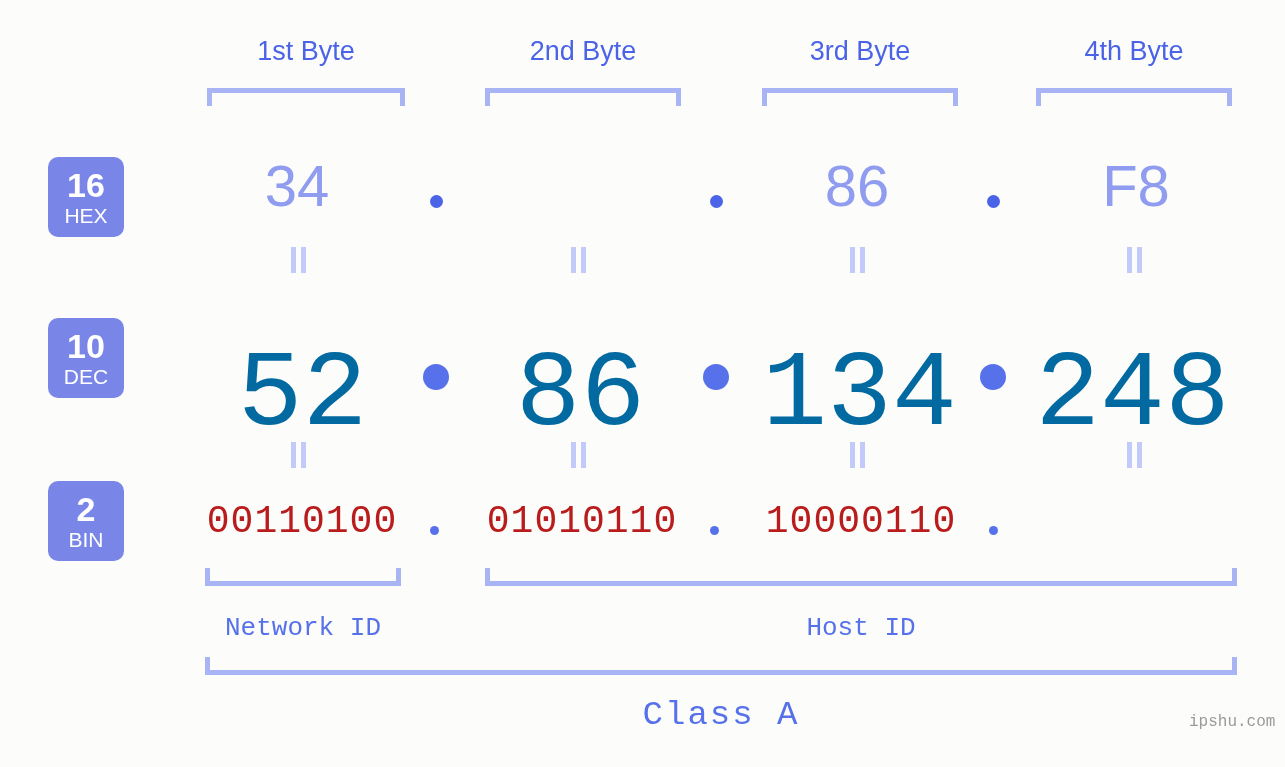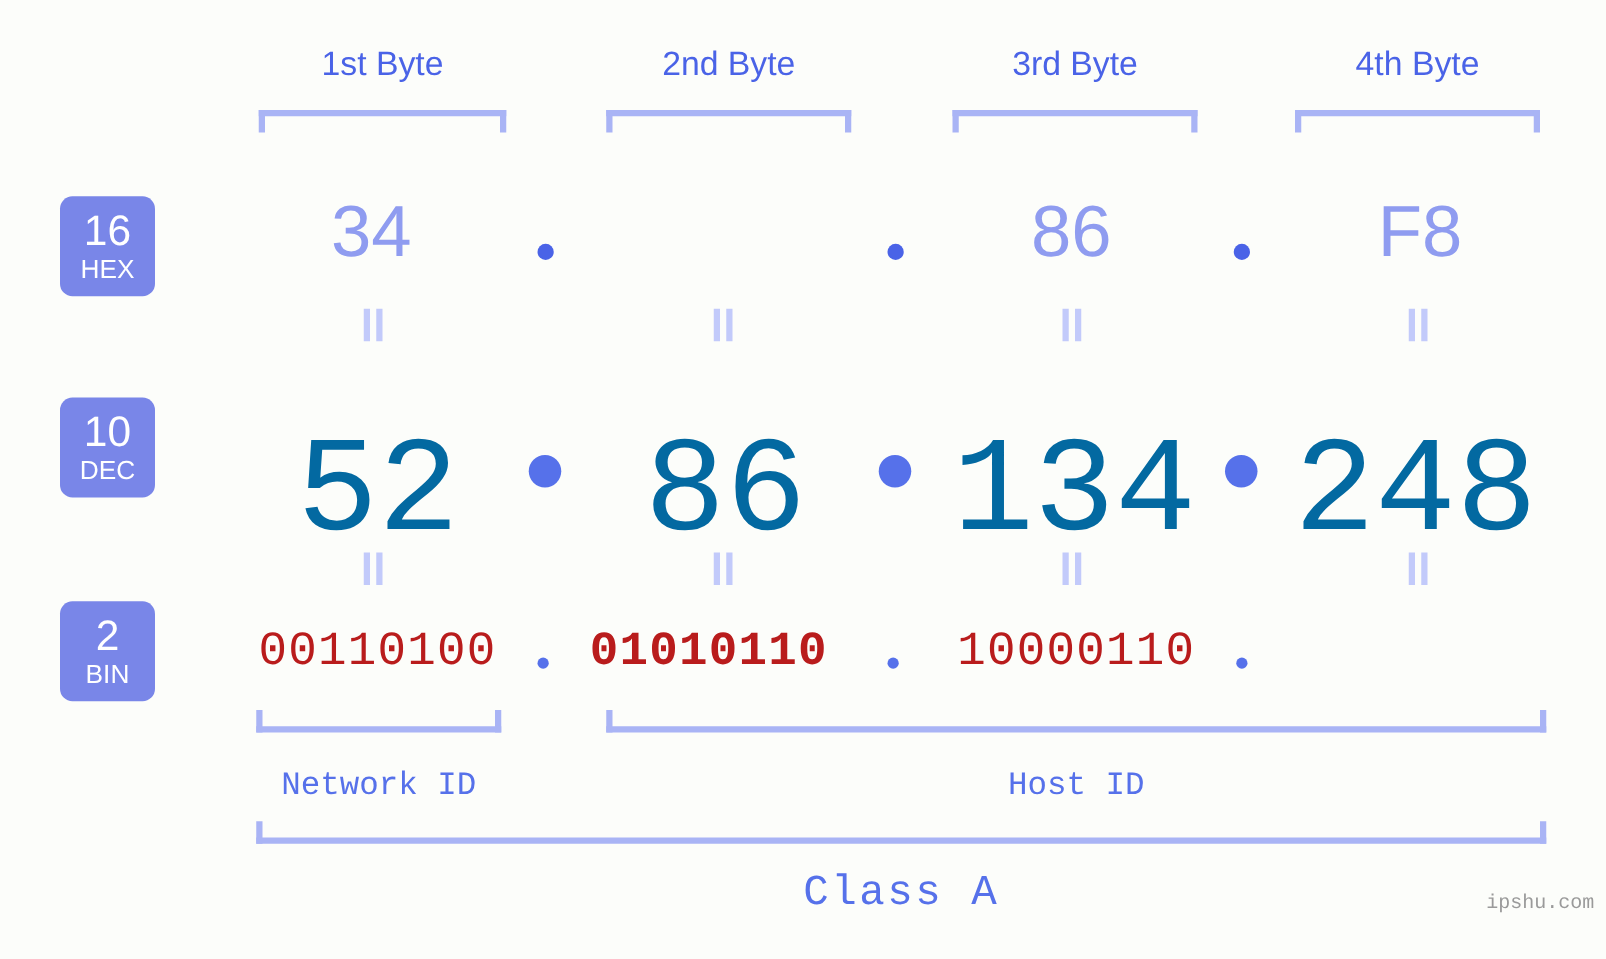--- a/index.html
+++ b/index.html
@@ -56,21 +56,21 @@
     border-radius: 10px;
     color: #ffffff;
     display: flex;
     flex-direction: column;
     align-items: center;
     justify-content: center;
     line-height: 1;
   }
   .badge-num {
     font-size: 34px;
-    font-weight: normal;
+    font-weight: bold;
     letter-spacing: 0px;
   }
   .badge-name {
     font-size: 21px;
     margin-top: 3px;
   }
 
   
   .val {
     position: absolute;
@@ -230,21 +230,21 @@
     </div>
 
   <div class="badge" style="left:48px; top:481px;">
     <div class="badge-num">2</div>
     <div class="badge-name">BIN</div>
   </div>
 
   <div class="val bin-val" style="left:203px; top:503px; width:198px;">00110100</div>
   <div class="dot dot-bin" style="left:430px; top:526px;"></div>
 
-  <div class="val bin-val" style="left:468px; top:503px; width:198px;font-weight:bold;">01010110</div>
+  <div class="val bin-val" style="left:483px; top:503px; width:198px;">01010110</div>
   <div class="dot dot-bin" style="left:710px; top:526px;"></div>
 
   <div class="val bin-val" style="left:762px; top:503px; width:198px;">10000110</div>
   <div class="dot dot-bin" style="left:989px; top:526px;"></div>
 
 
   <div class="bracket bracket-up" style="left:205px; top:568px; width:196px;"></div>
   <div class="bracket bracket-up" style="left:485px; top:568px; width:752px;"></div>
 
   <div class="id-label" style="left:485px; top:613px; width:752px;">Host ID</div>

